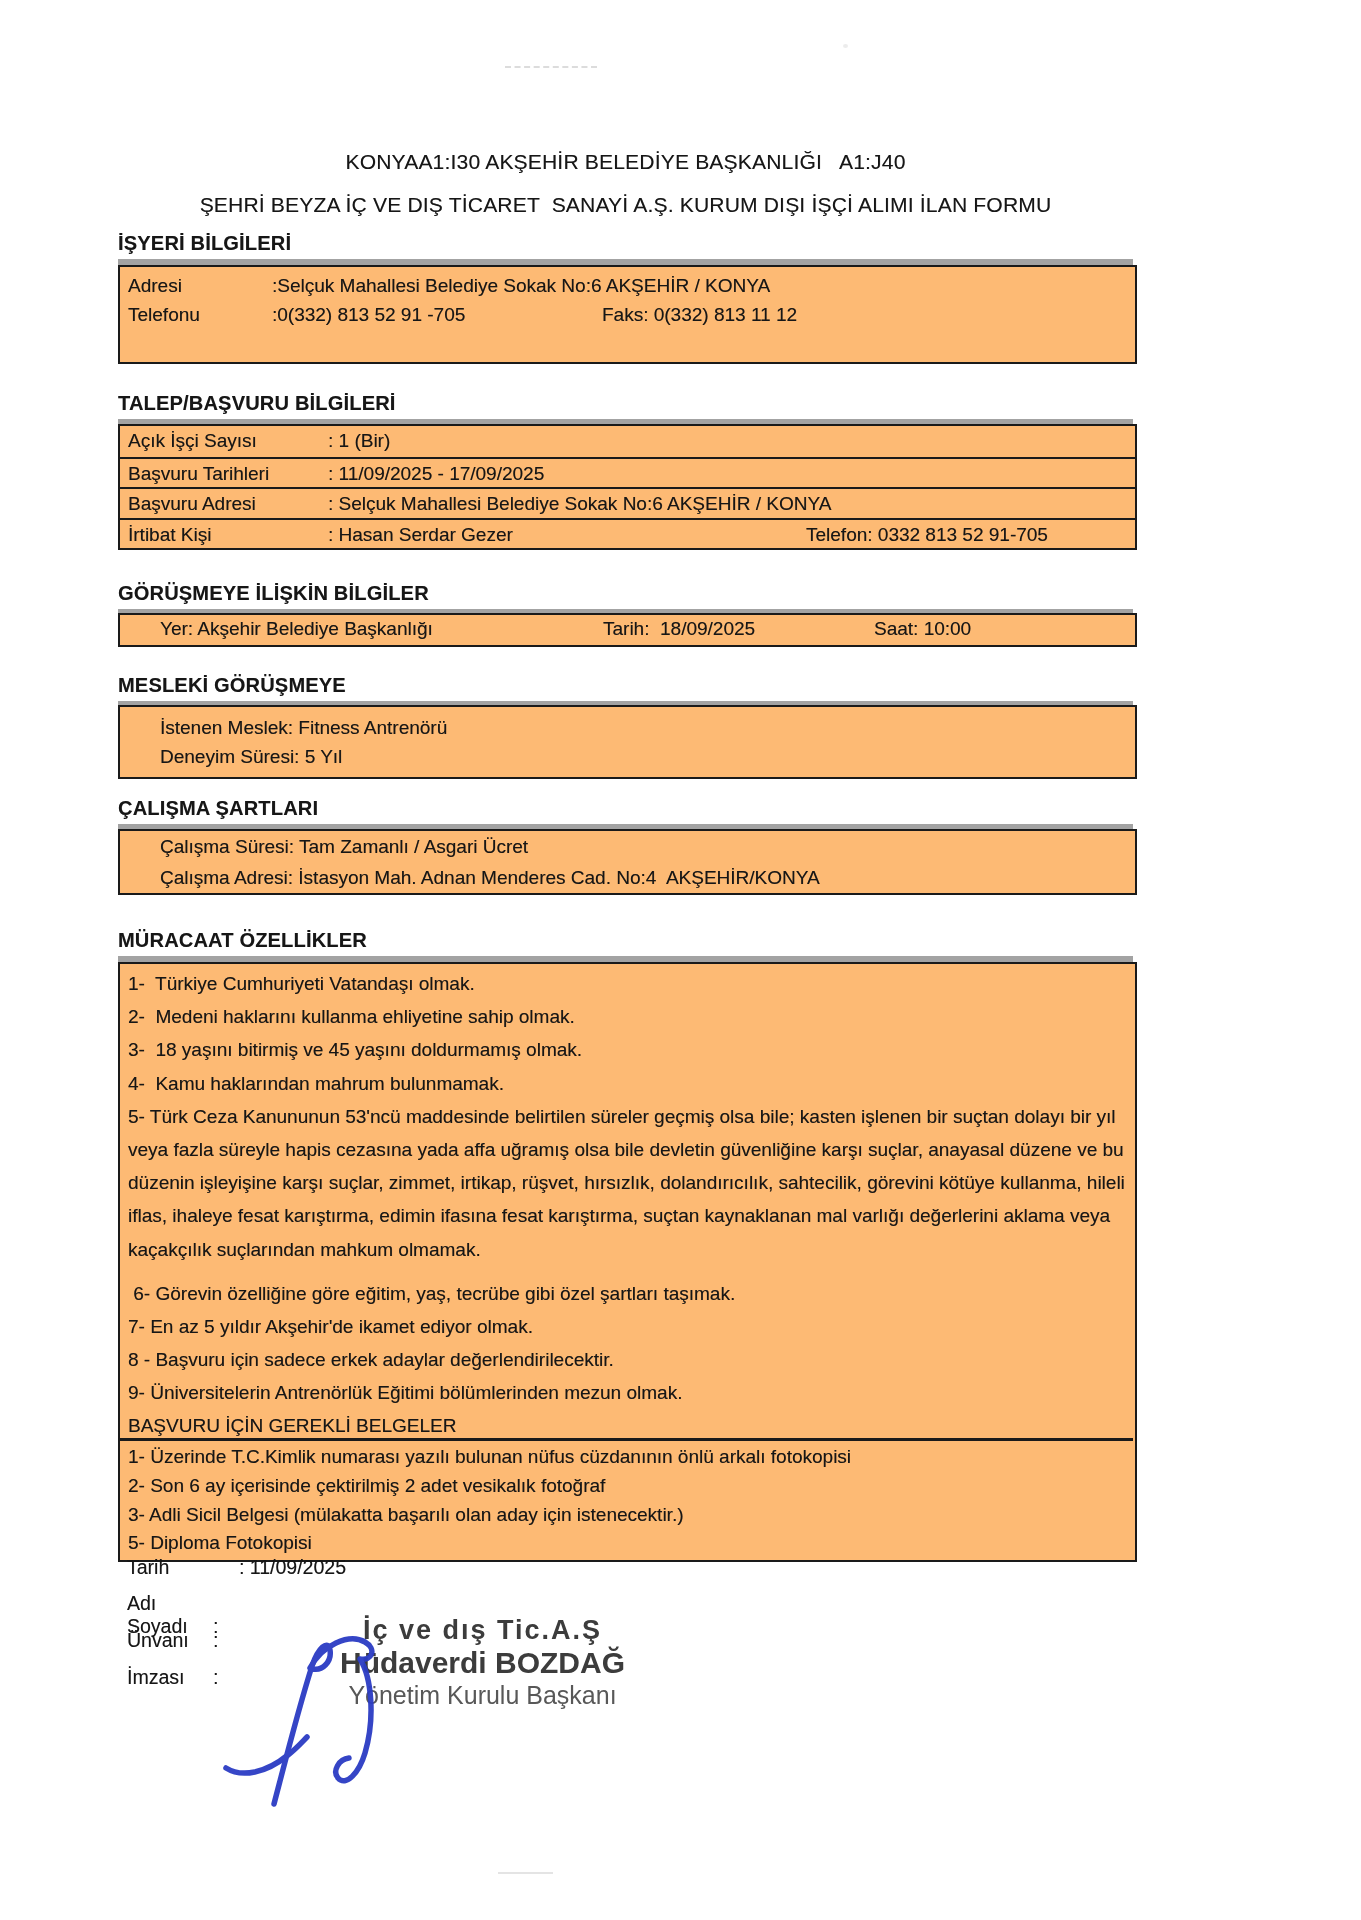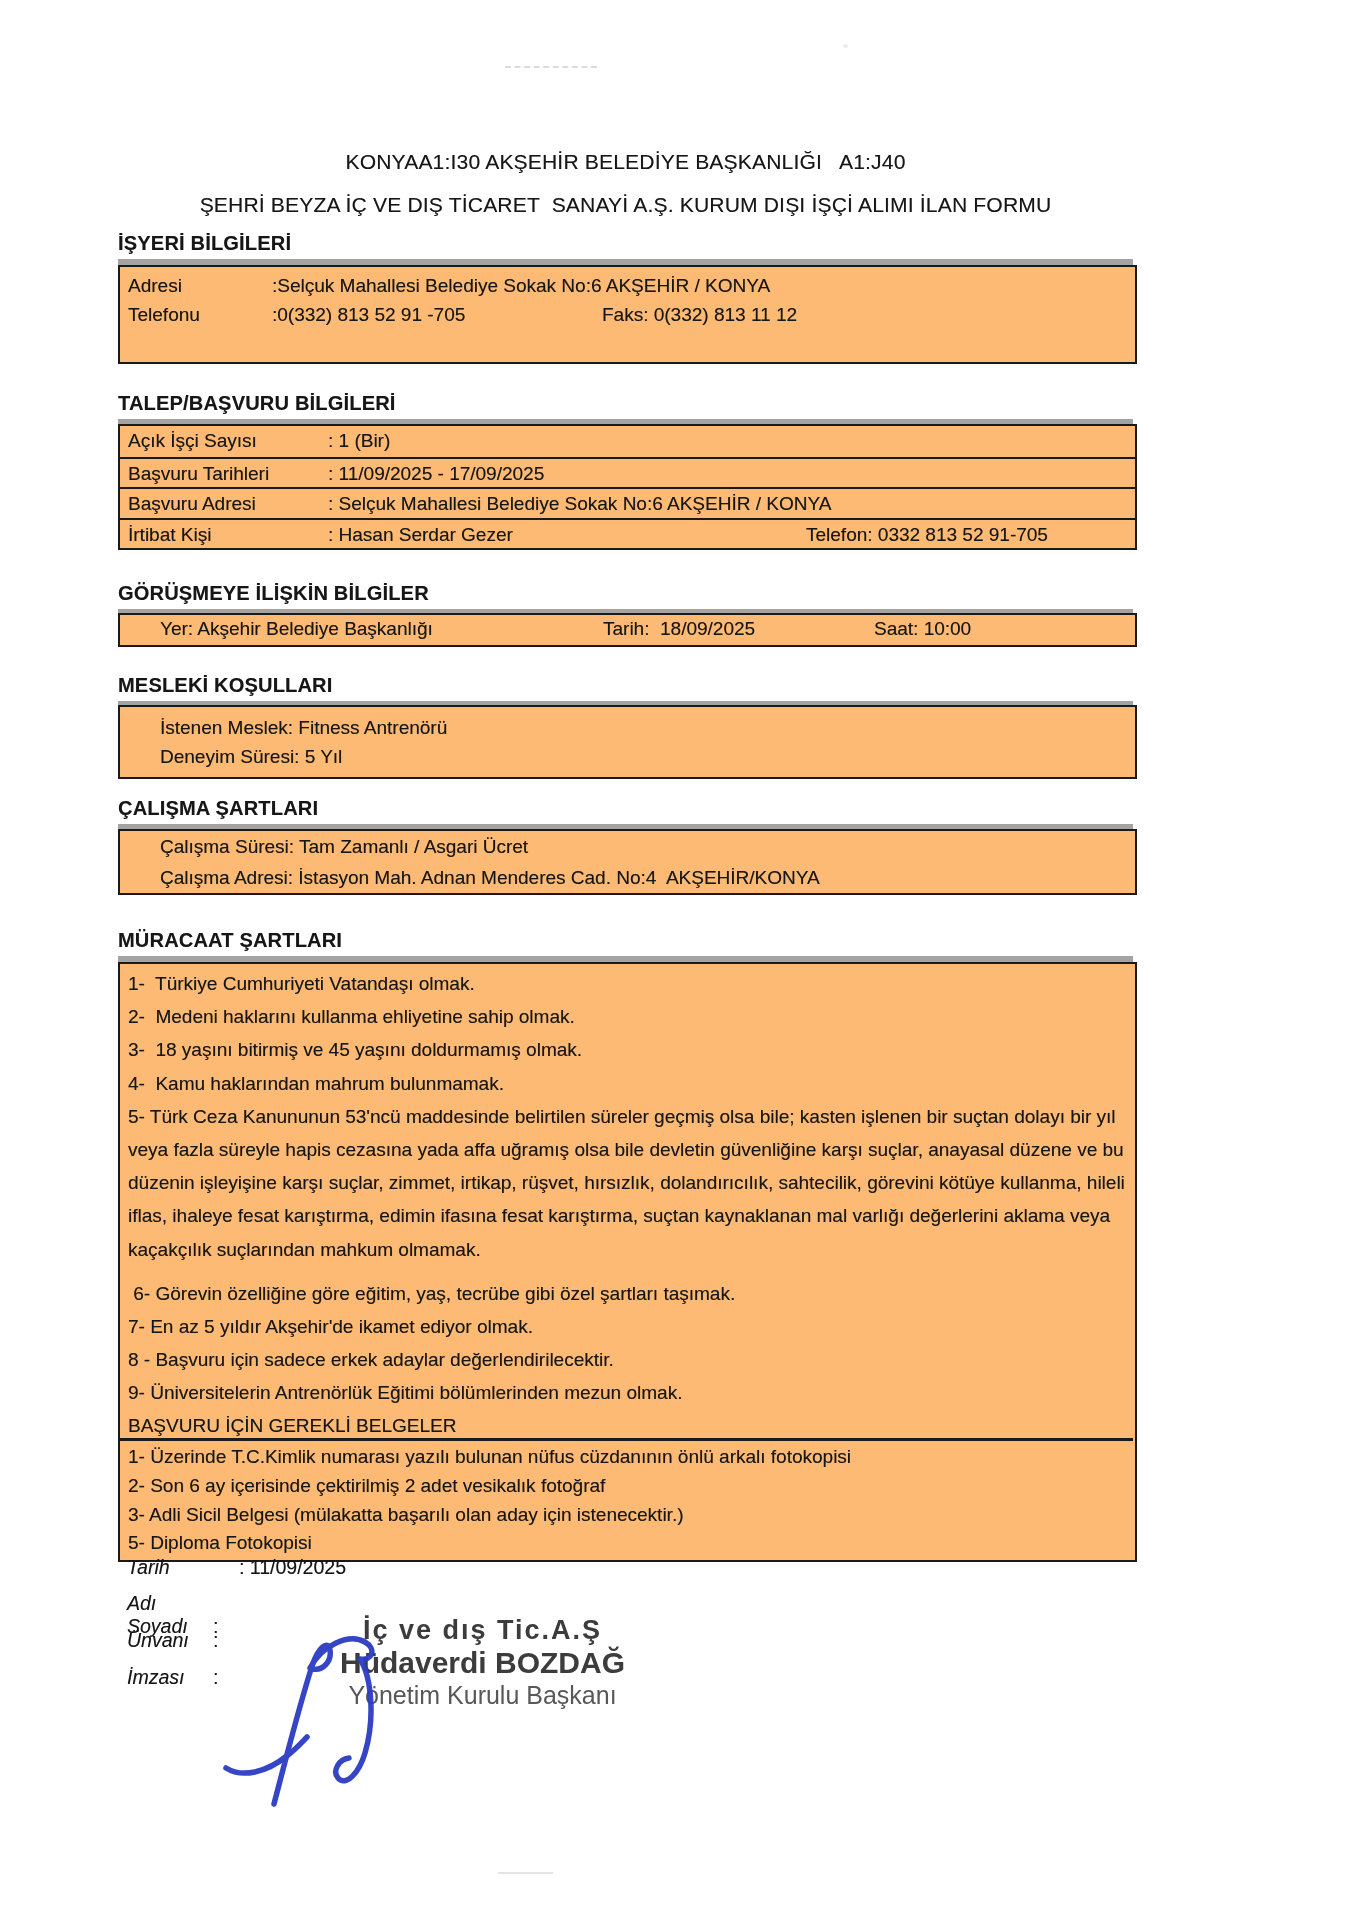--- a/index.html
+++ b/index.html
@@ -25,21 +25,21 @@
   .cellrow .val{position:absolute;left:208px;}
   .cellrow .extra{position:absolute;left:686px;}
   .plain{font-size:19px;margin-left:32px;}
   .listwrap{padding:3px 8px 0 8px;font-size:19px;}
   .k1{line-height:33.2px;}
   .k2{line-height:33.2px;margin-top:11px;}
   .bheading{line-height:31px;font-size:19px;}
   .belge{line-height:28.8px;}
   .divline{position:absolute;left:-2.5px;width:1015px;height:3px;background:#1a1a1a;}
   .foot{font-size:19.5px;}
-  .foot .flab{display:inline-block;font-style:italic;}
+  .foot .flab{display:inline-block;}
   .stamp{width:365px;text-align:center;color:#3c3c3c;text-shadow:none;}
   .stamp .s1{font-size:45px;font-weight:700;letter-spacing:0.5px;line-height:1.0;}
   .stamp .s2{font-size:27px;font-weight:700;letter-spacing:2px;margin-top:5px;line-height:1.0;}
   .stamp .s3{font-size:30px;font-weight:700;margin-top:4px;line-height:1.0;}
   .stamp .s4{font-size:25px;font-weight:400;margin-top:5px;line-height:1.0;color:#585858;}
   .artifact{pointer-events:none;}
 </style>
 </head>
 <body>
 
@@ -86,33 +86,33 @@
     </div>
   </div>
 
   <div class="abs sech txt" style="top:582px;">GÖRÜŞMEYE İLİŞKİN BİLGİLER</div>
   <div class="abs col box" style="top:613px;height:30px;">
     <span class="abs plain txt" style="left:8px;top:3px;">Yer: Akşehir Belediye Başkanlığı</span>
     <span class="abs plain txt" style="left:451px;top:3px;">Tarih:  18/09/2025</span>
     <span class="abs plain txt" style="left:722px;top:3px;">Saat: 10:00</span>
   </div>
 
-  <div class="abs sech txt" style="top:674px;">MESLEKİ KOŞULLARI</div>
+  <div class="abs sech txt" style="top:674px;">MESLEKİ GÖRÜŞMEYE</div>
   <div class="abs col box" style="top:705px;height:70px;">
     <span class="abs plain txt" style="left:8px;top:10px;">İstenen Meslek: Fitness Antrenörü</span>
     <span class="abs plain txt" style="left:8px;top:39px;">Deneyim Süresi: 5 Yıl</span>
   </div>
 
   <div class="abs sech txt" style="top:797px;">ÇALIŞMA ŞARTLARI</div>
   <div class="abs col box" style="top:829px;height:62px;">
     <span class="abs plain txt" style="left:8px;top:5px;">Çalışma Süresi: Tam Zamanlı / Asgari Ücret</span>
     <span class="abs plain txt" style="left:8px;top:36px;">Çalışma Adresi: İstasyon Mah. Adnan Menderes Cad. No:4  AKŞEHİR/KONYA</span>
   </div>
 
-  <div class="abs sech txt" style="top:929px;">MÜRACAAT ŞARTLARI</div>
+  <div class="abs sech txt" style="top:929px;">MÜRACAAT ÖZELLİKLER</div>
   <div class="abs col box" style="top:962px;height:596px;">
     <div class="listwrap">
       <div class="k1 txt">1-  Türkiye Cumhuriyeti Vatandaşı olmak.</div>
       <div class="k1 txt">2-  Medeni haklarını kullanma ehliyetine sahip olmak.</div>
       <div class="k1 txt">3-  18 yaşını bitirmiş ve 45 yaşını doldurmamış olmak.</div>
       <div class="k1 txt">4-  Kamu haklarından mahrum bulunmamak.</div>
       <div class="k1 txt">5- Türk Ceza Kanununun 53'ncü maddesinde belirtilen süreler geçmiş olsa bile; kasten işlenen bir suçtan dolayı bir yıl veya fazla süreyle hapis cezasına yada affa uğramış olsa bile devletin güvenliğine karşı suçlar, anayasal düzene ve bu düzenin işleyişine karşı suçlar, zimmet, irtikap, rüşvet, hırsızlık, dolandırıcılık, sahtecilik, görevini kötüye kullanma, hileli iflas, ihaleye fesat karıştırma, edimin ifasına fesat karıştırma, suçtan kaynaklanan mal varlığı değerlerini aklama veya kaçakçılık suçlarından mahkum olmamak.</div>
       <div class="k2 txt"> 6- Görevin özelliğine göre eğitim, yaş, tecrübe gibi özel şartları taşımak.</div>
       <div class="k1 txt">7- En az 5 yıldır Akşehir'de ikamet ediyor olmak.</div>
       <div class="k1 txt">8 - Başvuru için sadece erkek adaylar değerlendirilecektir.</div>

